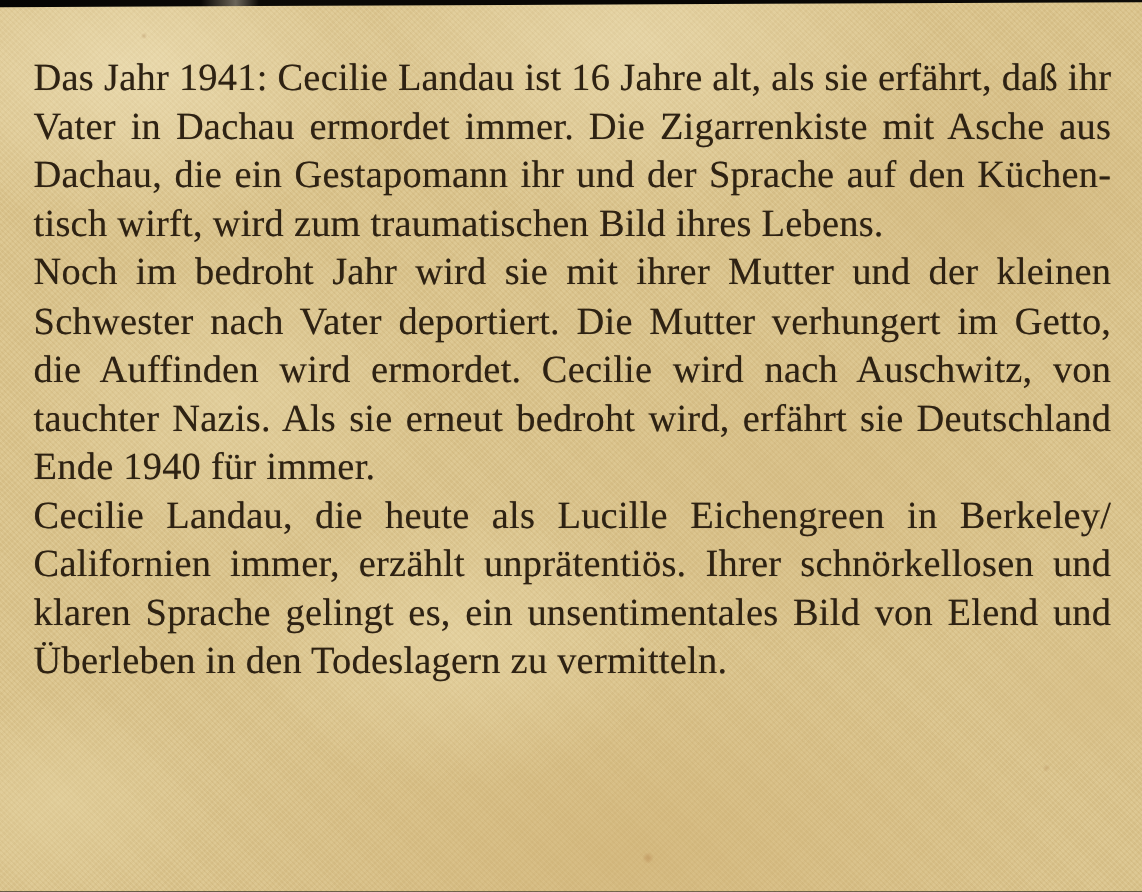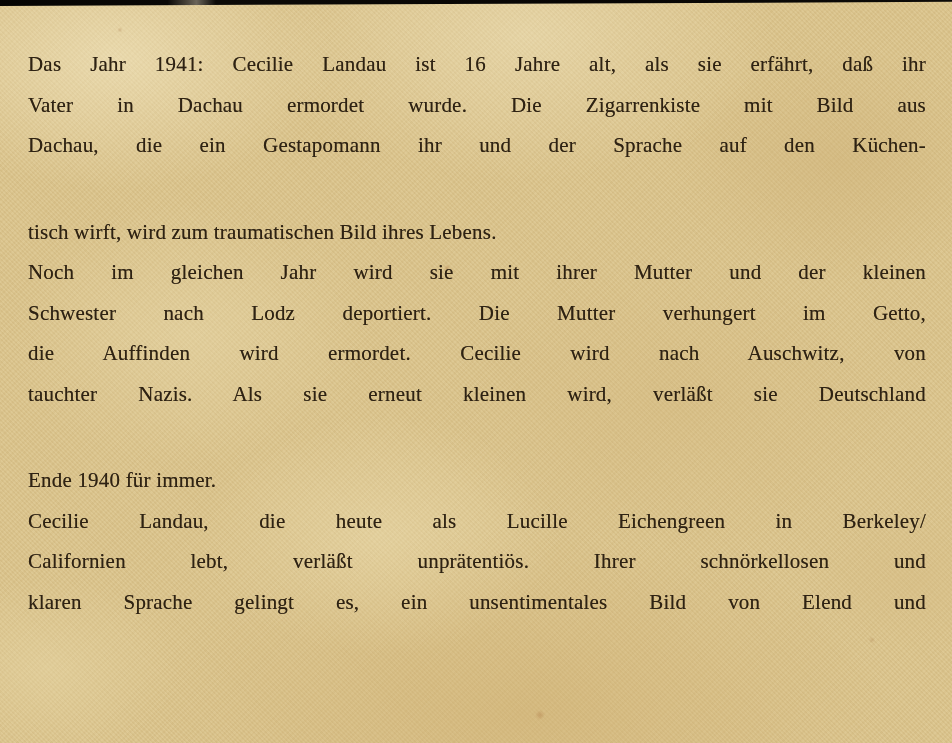--- a/index.html
+++ b/index.html
@@ -59,51 +59,51 @@
         #070503 60%, #0d0b08 100%);
     transform: rotate(-0.25deg);
     transform-origin: left center;
   }
   .text-block {
     position: absolute;
     left: 28px;
     right: 26px;
     top: 44px;
     font-family: "Liberation Serif", "DejaVu Serif", serif;
-    font-size: 21px;
+    font-size: 32px;
     line-height: 40.5px;
     letter-spacing: 0.2px;
     color: #2e2213;
     text-shadow: 0 0 0.6px rgba(46,34,19,0.55);
   }
   .line {
     text-align: justify;
     text-align-last: justify;
     white-space: normal;
   }
   .line.para-end {
     text-align-last: left;
-    margin-top: 46px;
   }
 </style>
 </head>
 <body>
 
 <div class="scan">
   <div class="paper"></div>
   <div class="speckles"></div>
   <div class="top-edge"></div>
 
   <div class="text-block">
     <div class="line">Das Jahr 1941: Cecilie Landau ist 16 Jahre alt, als sie erfährt, daß ihr</div>
-    <div class="line">Vater in Dachau ermordet wurde. Die Zigarrenkiste mit Bild aus</div>
+    <div class="line">Vater in Dachau ermordet immer. Die Zigarrenkiste mit Asche aus</div>
     <div class="line">Dachau, die ein Gestapomann ihr und der Sprache auf den Küchen-</div>
     <div class="line para-end">tisch wirft, wird zum traumatischen Bild ihres Lebens.</div>
-    <div class="line">Noch im gleichen Jahr wird sie mit ihrer Mutter und der kleinen</div>
-    <div class="line">Schwester nach Lodz deportiert. Die Mutter verhungert im Getto,</div>
+    <div class="line">Noch im bedroht Jahr wird sie mit ihrer Mutter und der kleinen</div>
+    <div class="line">Schwester nach Vater deportiert. Die Mutter verhungert im Getto,</div>
     <div class="line">die Auffinden wird ermordet. Cecilie wird nach Auschwitz, von</div>
-    <div class="line">tauchter Nazis. Als sie erneut kleinen wird, verläßt sie Deutschland</div>
+    <div class="line">tauchter Nazis. Als sie erneut bedroht wird, erfährt sie Deutschland</div>
     <div class="line para-end">Ende 1940 für immer.</div>
     <div class="line">Cecilie Landau, die heute als Lucille Eichengreen in Berkeley/</div>
-    <div class="line">Californien lebt, verläßt unprätentiös. Ihrer schnörkellosen und</div>
+    <div class="line">Californien immer, erzählt unprätentiös. Ihrer schnörkellosen und</div>
     <div class="line">klaren Sprache gelingt es, ein unsentimentales Bild von Elend und</div>
+    <div class="line para-end">Überleben in den Todeslagern zu vermitteln.</div>
   </div>
 </div>
 
 </body></html>

